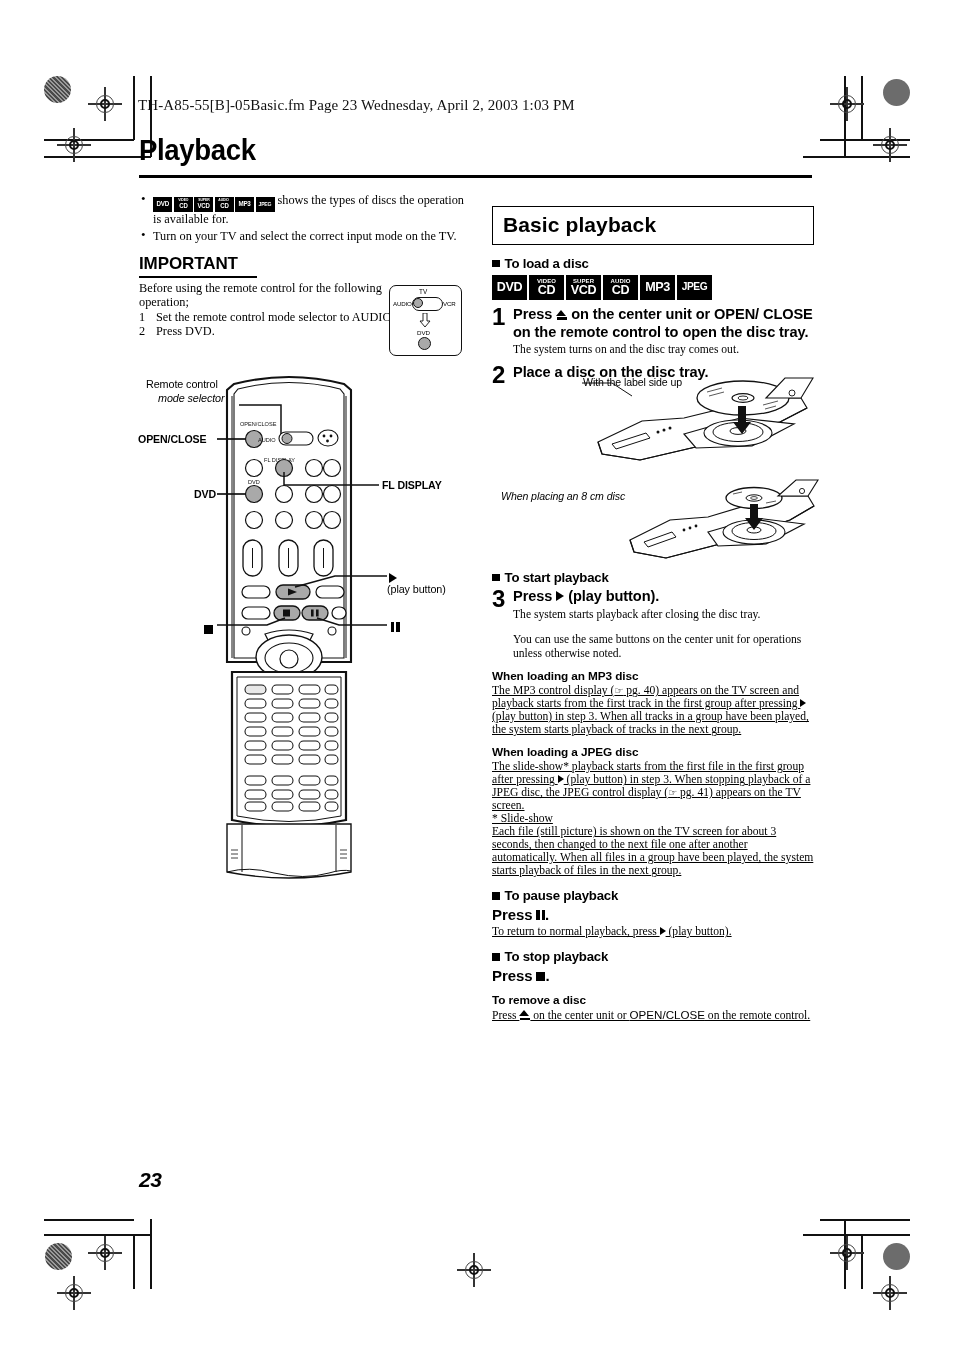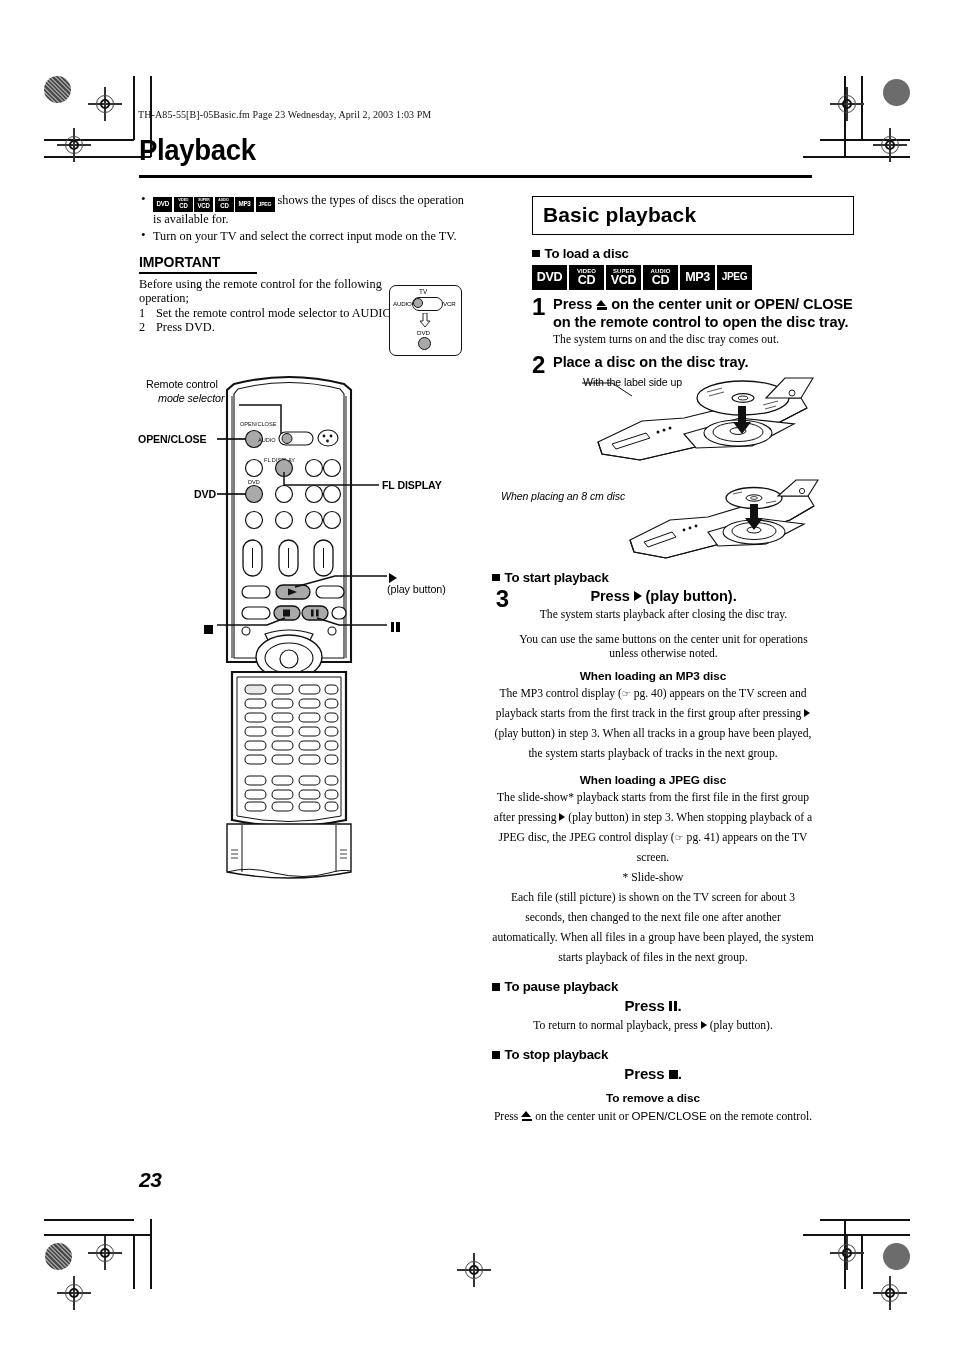--- a/index.html
+++ b/index.html
@@ -70,25 +70,24 @@
     position: absolute;
     background: #111;
   }
 
   
   .fm-header {
     position: absolute;
     left: 138px;
     top: 97px;
     font-family: "Liberation Serif", serif;
-    font-size: 10px;
+    font-size: 15px;
     letter-spacing: 0.1px;
     white-space: nowrap;
     color: #111;
-    margin-top: 12px;
   }
 
   
   .page-title {
     position: absolute;
     left: 139px;
     top: 133px;
     font-family: "Liberation Sans", sans-serif;
     font-weight: bold;
     font-size: 30px;
@@ -168,21 +167,21 @@
   }
   .mini-badge.one .b {
     font-size: 6.8px;
   }
 
   
   .important-head {
     margin-top: 11px;
     font-family: "Liberation Sans", sans-serif;
     font-weight: bold;
-    font-size: 14px;
+    font-size: 17px;
     letter-spacing: -0.1px;
   }
   .important-rule {
     width: 118px;
     height: 1.6px;
     background: #000;
     margin-top: 2px;
     margin-bottom: 3px;
   }
   .important-body {
@@ -298,23 +297,22 @@
   }
   .callout-label.plain {
     font-weight: normal;
     font-size: 10.8px;
   }
 
   
   .right-col {
     position: absolute;
     left: 492px;
-    top: 196px;
+    top: 206px;
     width: 322px;
-    margin-left: 40px;
   }
   .section-box {
     border: 1.8px solid #000;
     padding: 6px 0 7px 10px;
     margin-bottom: 9px;
   }
   .section-box h2 {
     margin: 0;
     font-family: "Liberation Sans", sans-serif;
     font-weight: bold;
@@ -402,21 +400,22 @@
     line-height: 17.6px;
     letter-spacing: -0.1px;
   }
   .step .txt .note {
     font-size: 11.6px;
     line-height: 13.6px;
     margin-top: 2px;
   }
   .body-p {
     font-size: 11.6px;
-    line-height: 20px;
+    line-height: 13px;
+    text-decoration: underline;
   }
   .bold-sans-head {
     font-family: "Liberation Sans", sans-serif;
     font-weight: bold;
     font-size: 11.8px;
     letter-spacing: -0.1px;
     margin-top: 9px;
     margin-bottom: 1px;
   }
   .press-line {
@@ -940,21 +939,21 @@
         <path d="M113,16 L122,14"></path>
         <path d="M146,25 L156,23"></path>
       </g>
       <path d="M158,18 L176,2 L198,2 L188,18 Z" fill="#fff" stroke="#111" stroke-width="1.1"></path>
       <circle cx="182" cy="13" r="2.6" fill="#fff" stroke="#111" stroke-width="0.9"></circle>
       <polygon points="130,26 138,26 138,40 143,40 134,52 125,40 130,40" fill="#111"></polygon>
     </svg>
   </div>
   <div class="illus-label" style="left:501px; top:490px;font-style:italic;">When placing an 8 cm disc</div>
 
-  <div style="position:absolute; left:492px; top:570px; width:322px;text-align:center;">
+  <div style="position:absolute; left:492px; top:570px; width:322px;">
 
     <div class="sub-head">
       <span class="sq"></span>
       <span>To start playback</span>
     </div>
 
     <div class="step" style="margin-top:1px;">
       <div class="num">3</div>
       <div class="txt">
         <div class="hd"><span>Press </span><span class="tri"></span><span> (play button).</span></div>

